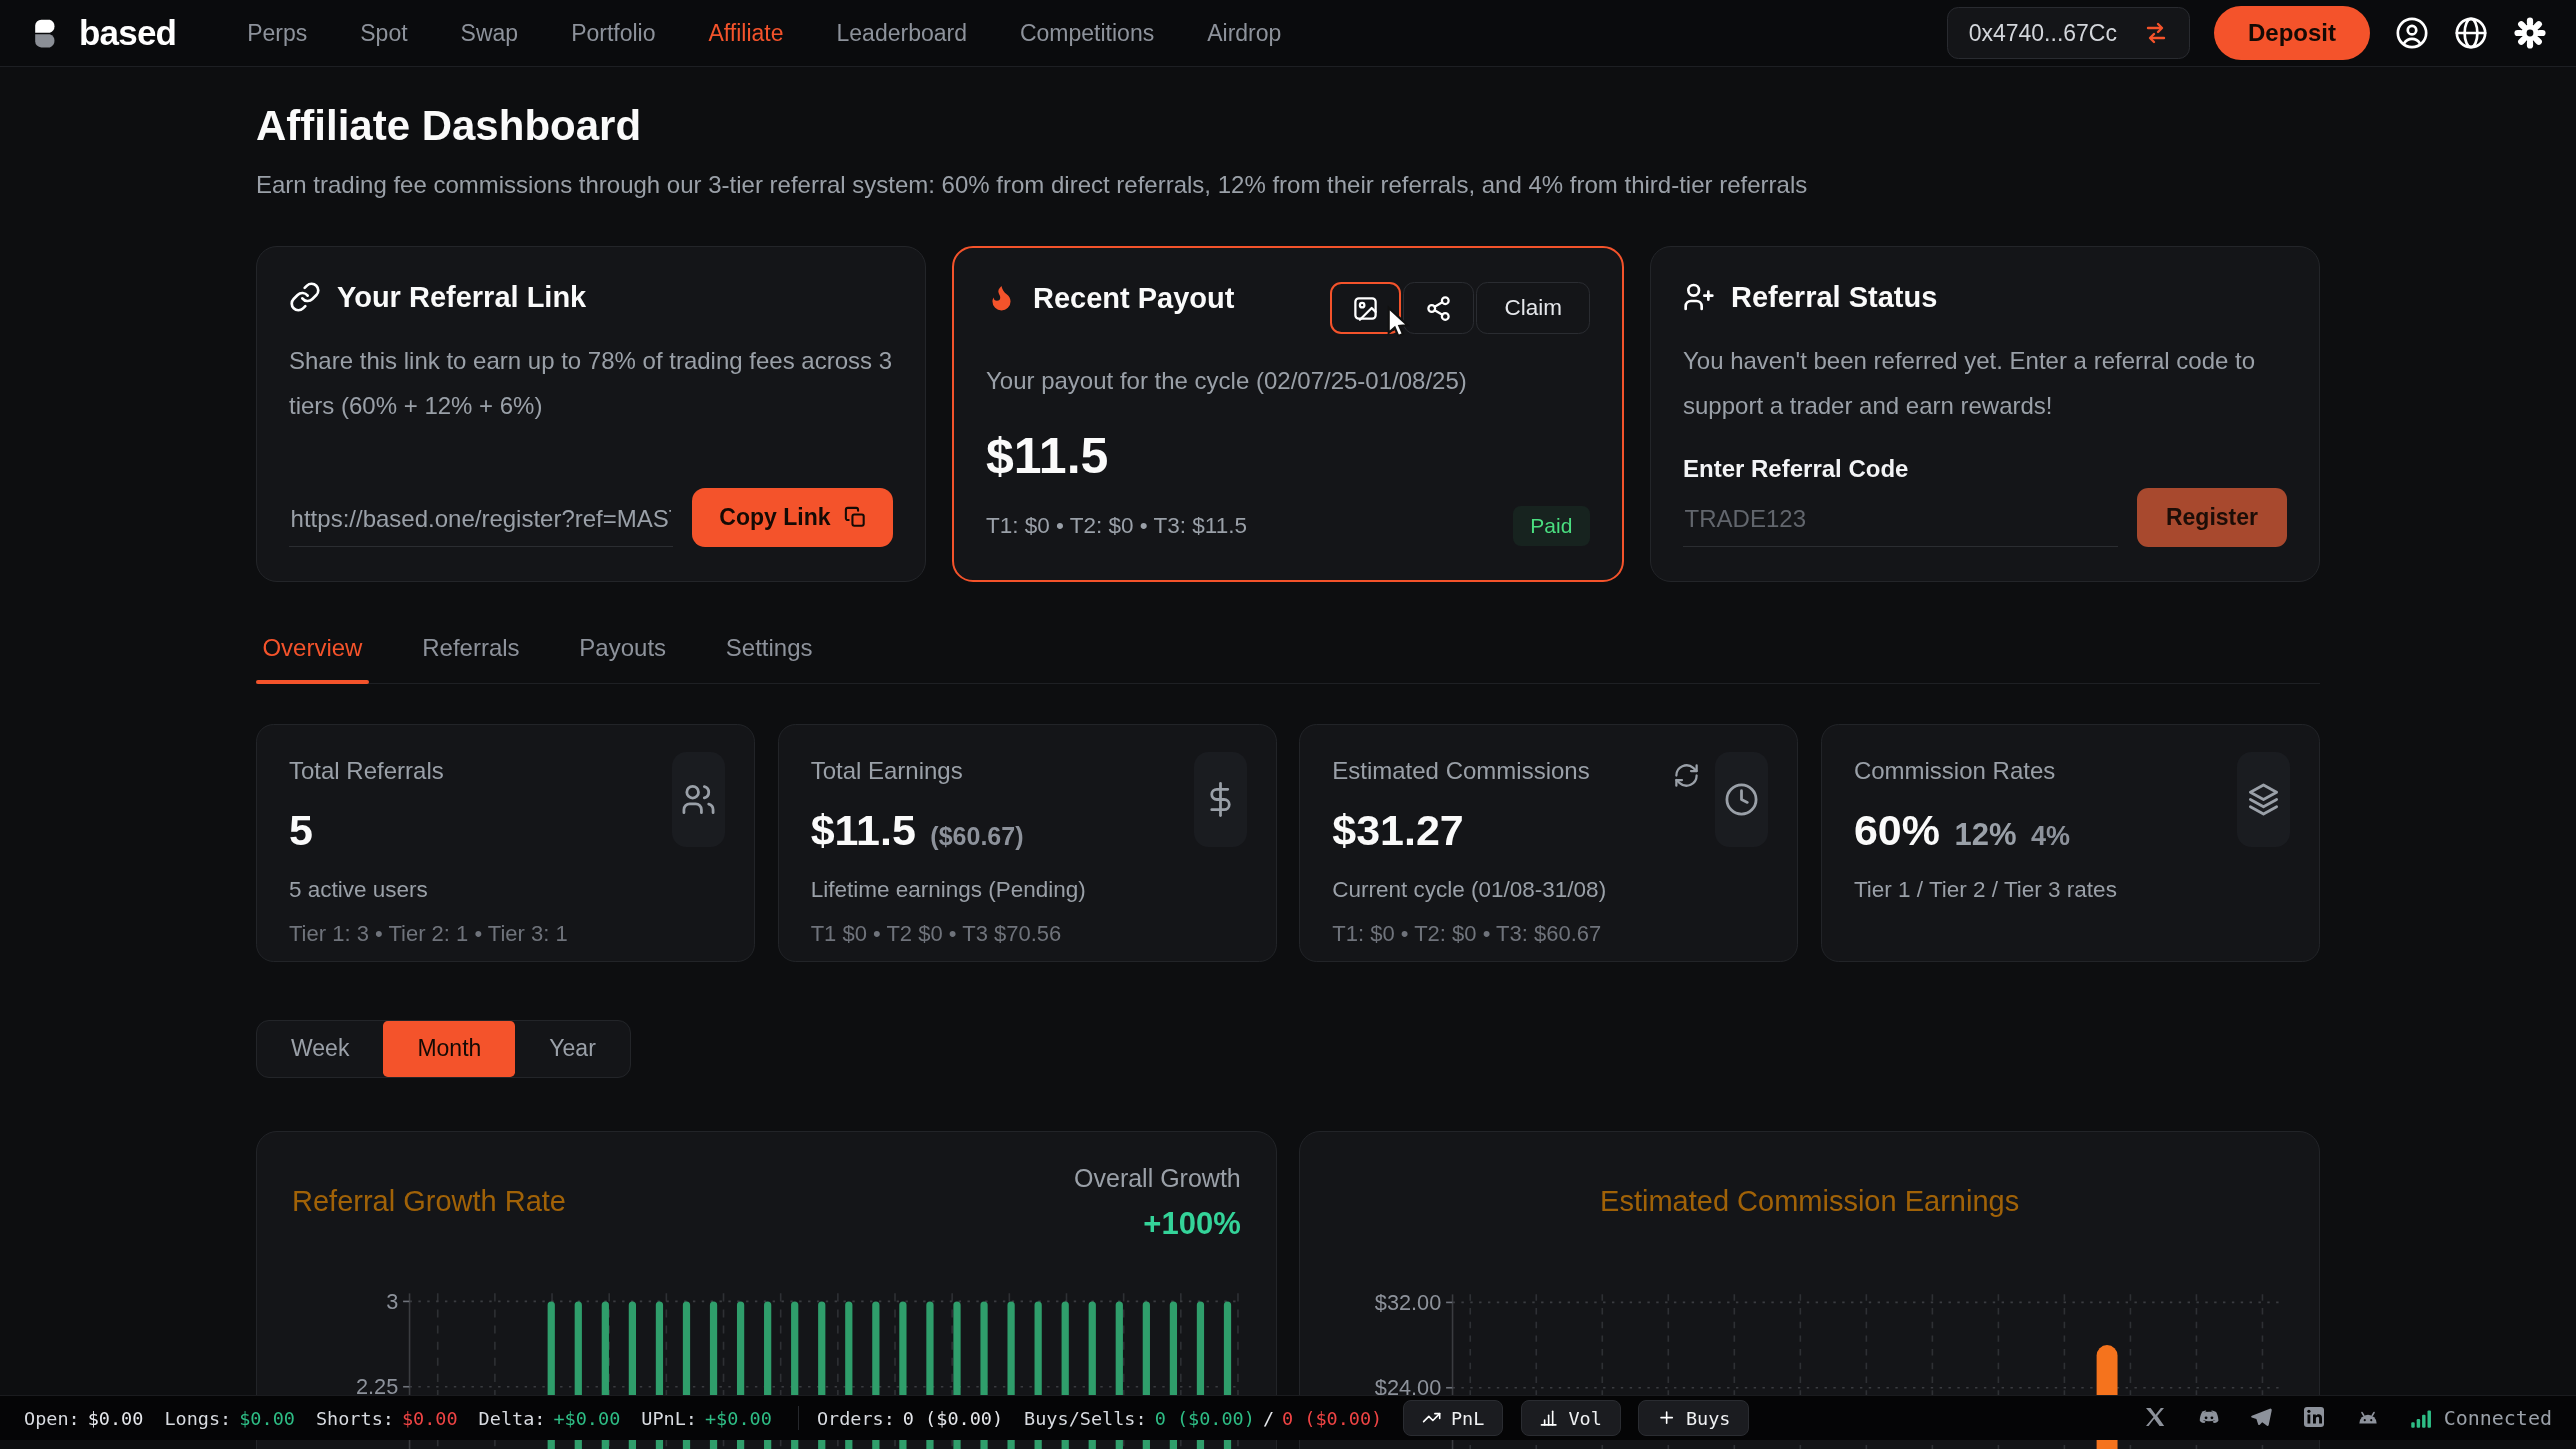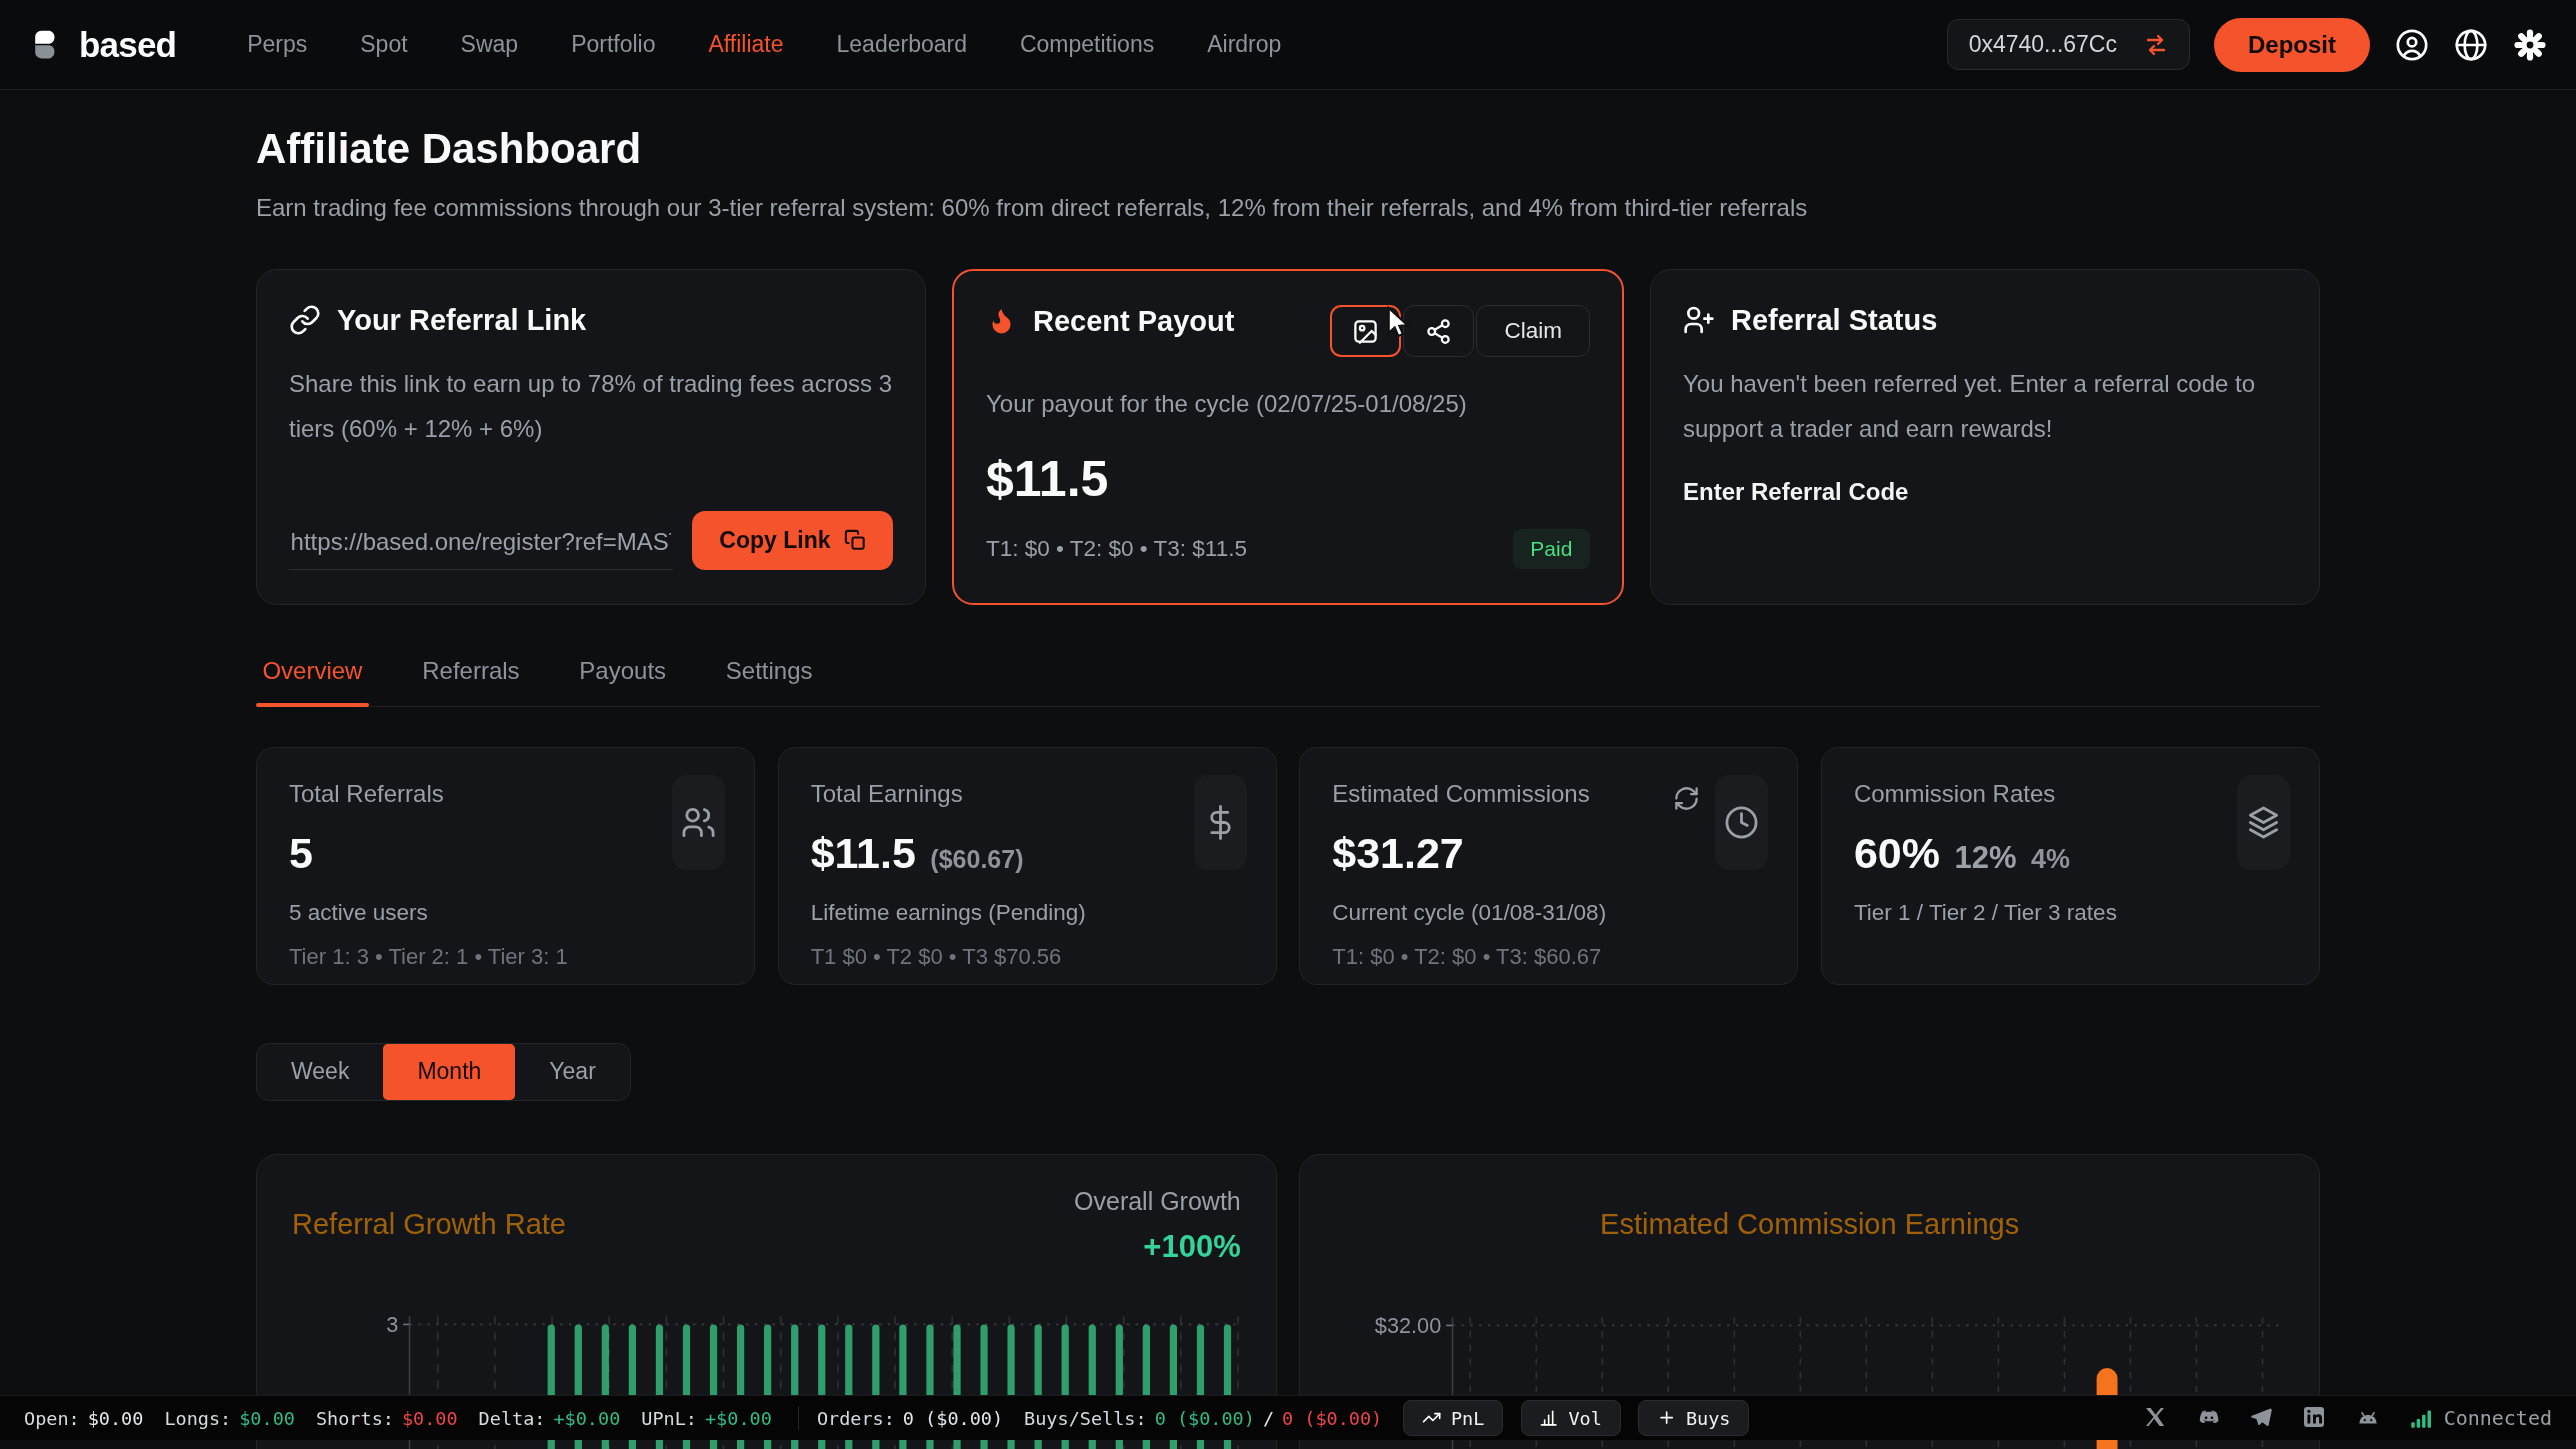--- a/index.html
+++ b/index.html
@@ -7,21 +7,21 @@
   body {
     background:#0d0e10;
     color:#f3f4f6;
     font-family:"Liberation Sans", sans-serif;
     position:relative;
   }
   svg { display:block; }
 
   
   .topnav {
-    height:90px; display:flex; align-items:center;
+    height:67px; display:flex; align-items:center;
     padding:0 29px; background:#0a0b0d;
     border-bottom:0.8px solid #1d1f23;
   }
   .logo { display:flex; align-items:center; gap:13px; cursor:pointer; }
   .logo-text { font-size:35px; font-weight:700; letter-spacing:-0.8px; color:#ffffff; }
   .nav-items { display:flex; gap:53px; margin-left:71px; }
   .nav-item { font-size:23px; color:#8d929b; cursor:pointer; }
   .nav-item.active { color:#f4532b; }
   .nav-right { margin-left:auto; display:flex; align-items:center; gap:24px; }
   .wallet-pill {
@@ -314,20 +314,24 @@
             <path d="M14 21v-2a4 4 0 0 0-4-4H6a4 4 0 0 0-4 4v2"></path>
             <circle cx="8" cy="7" r="4"></circle>
             <path d="M19 8v6"></path>
               <path d="M22 11h-6"></path>
           </svg>
         </span>
         <span class="card-title">Referral Status</span>
       </div>
       <p class="card-desc">You haven't been referred yet. Enter a referral code to support a trader and earn rewards!</p>
       <div class="input-label">Enter Referral Code</div>
+      <div class="bottom-row">
+        <input class="line-input" placeholder="TRADE123" style="">
+        <button class="register-btn">Register</button>
+      </div>
     </section>
   </div>
 
   
   <div class="tabs">
     <span class="tab active">Overview</span>
     <span class="tab">Referrals</span>
     <span class="tab">Payouts</span>
     <span class="tab">Settings</span>
   </div>

